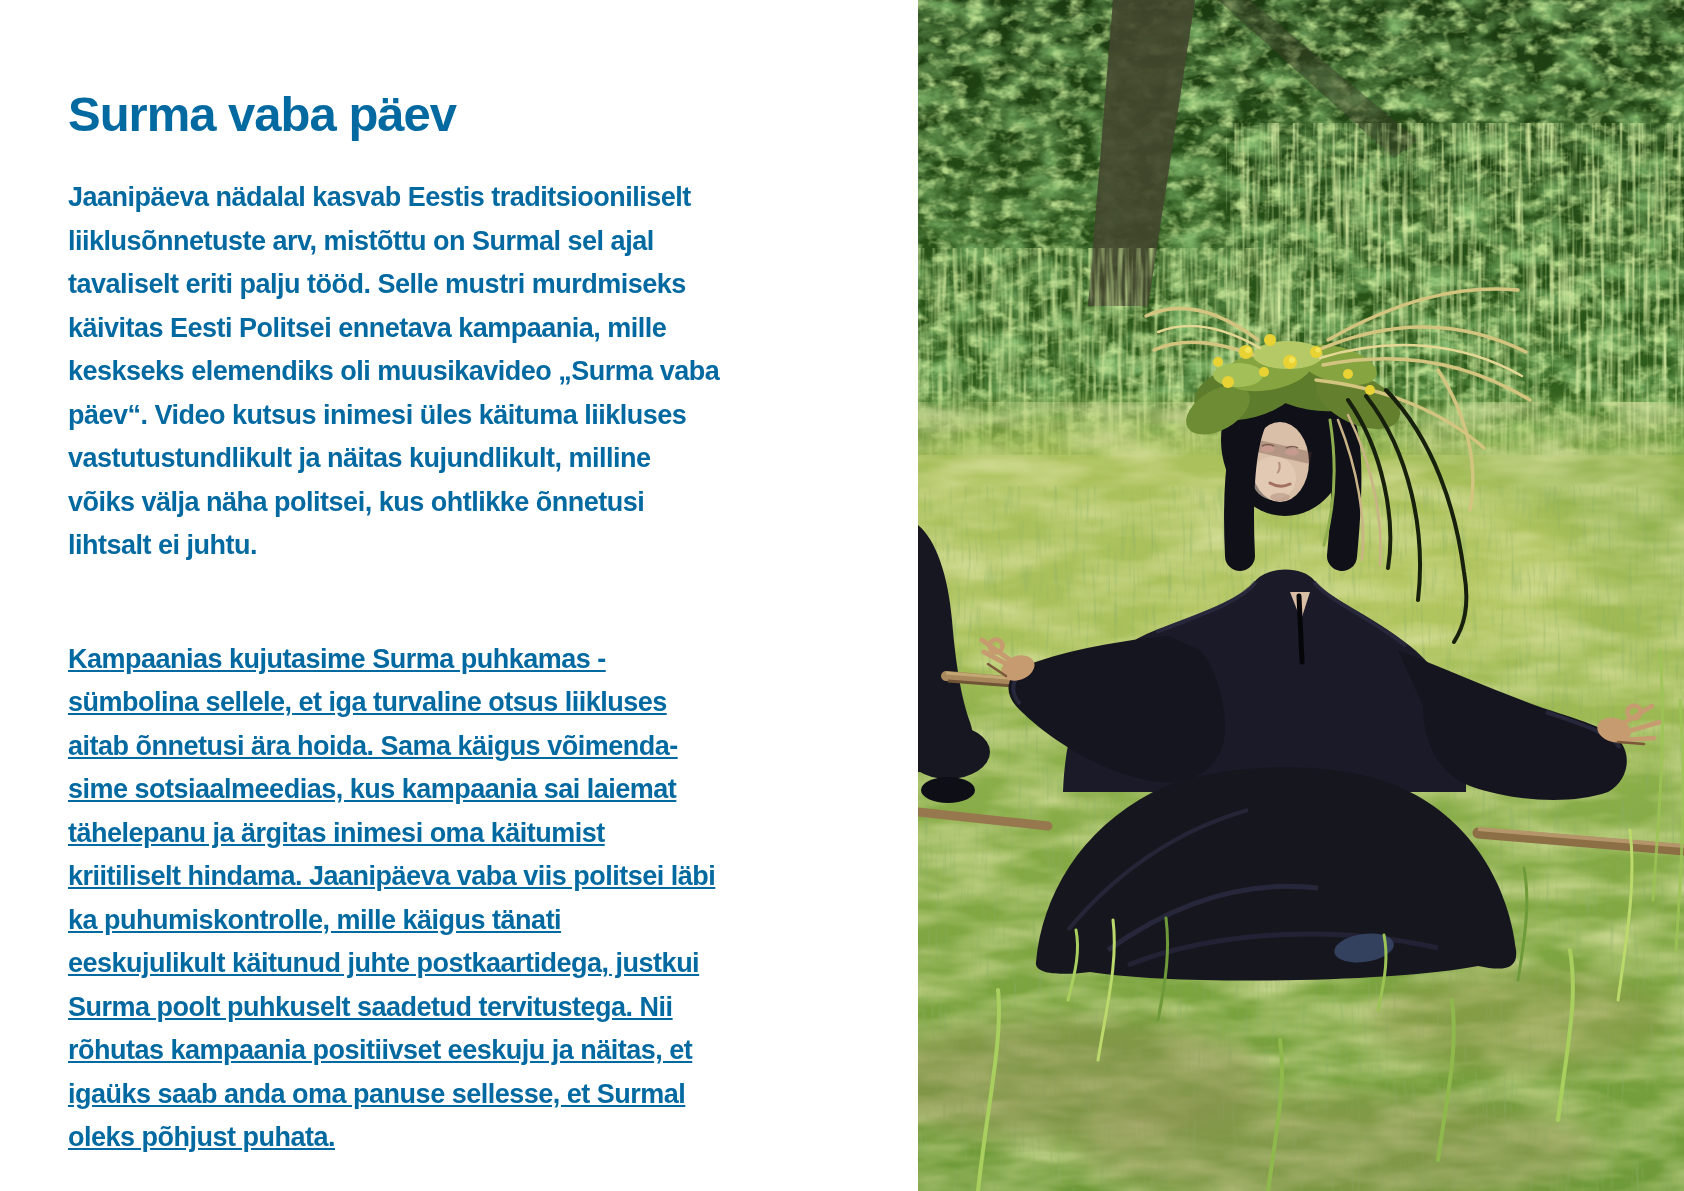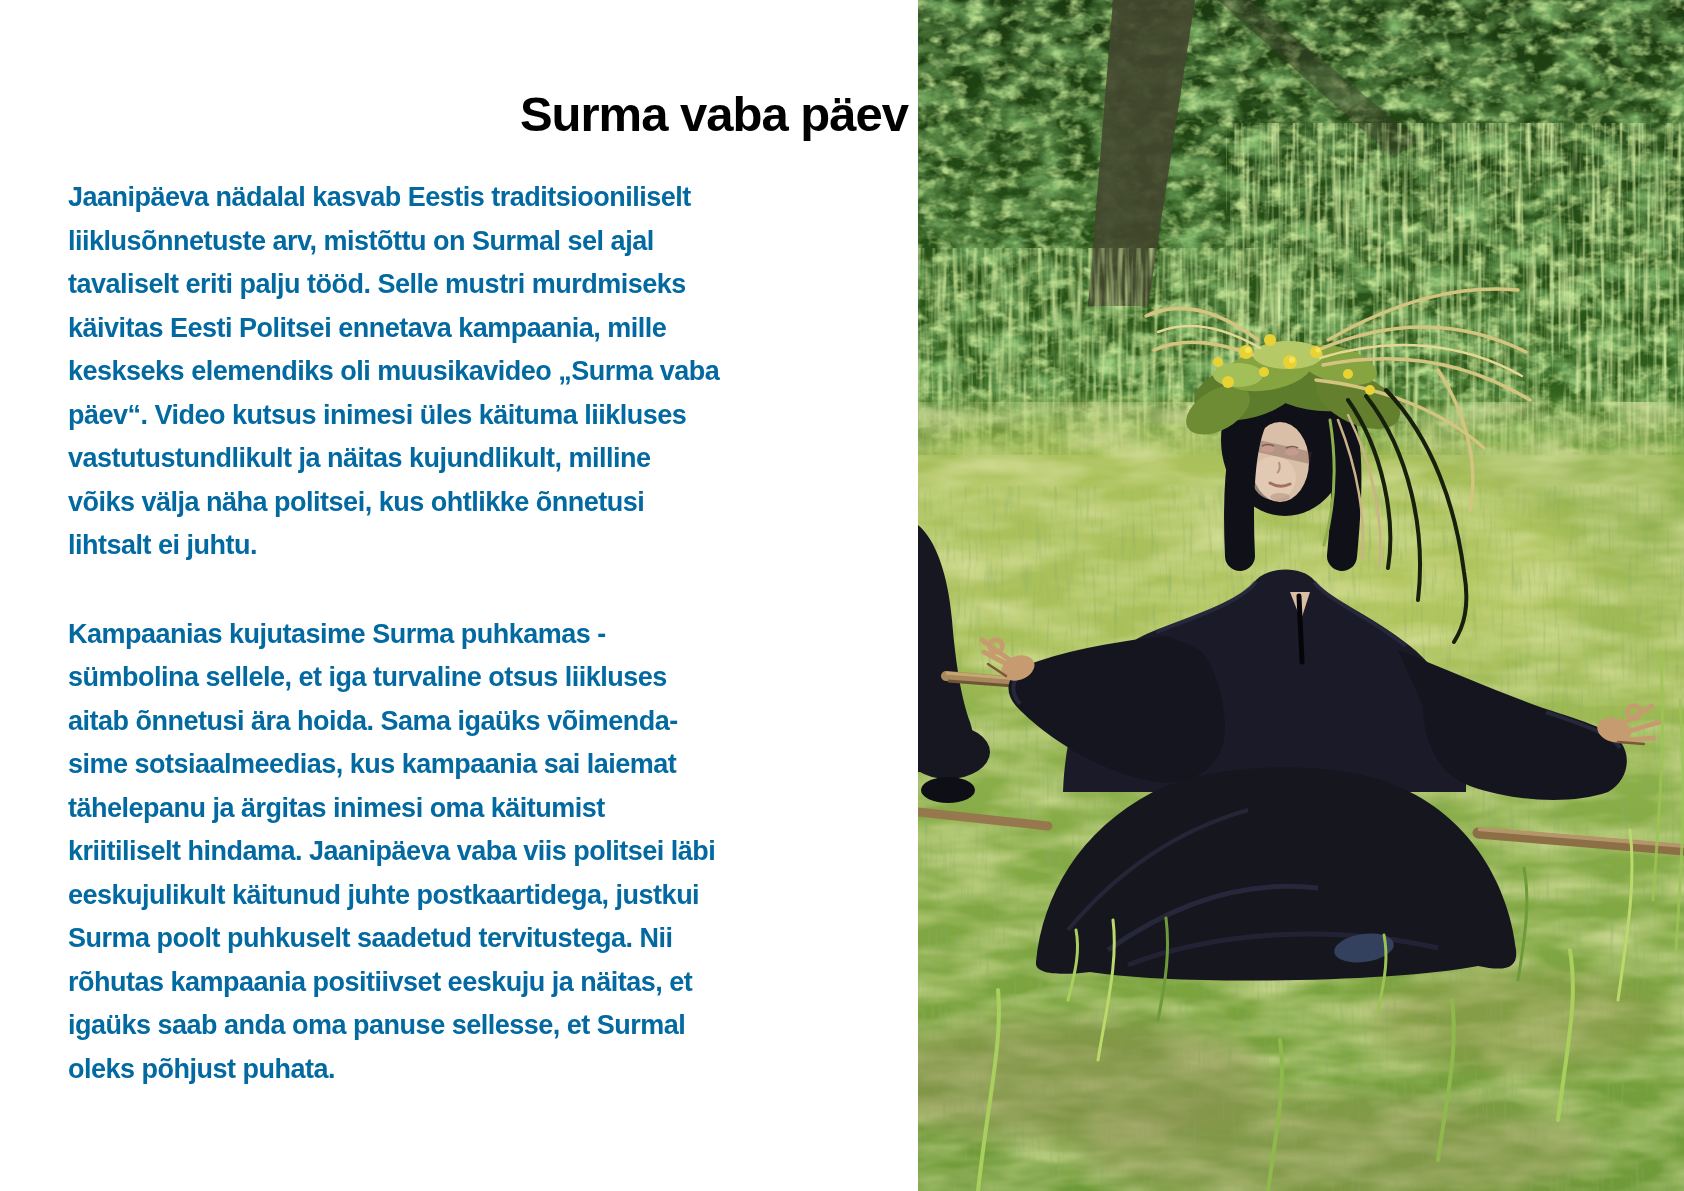--- a/index.html
+++ b/index.html
@@ -19,31 +19,30 @@
     left: 68px; top: 88px;
     width: 840px;
     color: #141414;
   }
   .article h1 {
     margin: 0 0 35px 0;
     font-size: 49px;
     line-height: 53px;
     font-weight: 700;
     letter-spacing: -1px;
-    color: #000000;
-    text-align: right;
+    color: #0369a1;
   }
   .para {
     font-size: 27px;
     font-weight: 700;
     line-height: 43.5px;
     letter-spacing: -0.5px;
     color: #0369a1;
   }
-  .para + .para { margin-top: 45px; }
+  .para + .para { margin-top: 70px; text-decoration: underline; }
   .para div { white-space: nowrap; }
   .photo {
     position: absolute;
     left: 918px; top: 0;
     width: 766px; height: 1191px;
     overflow: hidden;
     background: #2f6420;
   }
   .photo svg { display: block; filter: blur(0.4px); }
 </style>
@@ -61,24 +60,25 @@
         <div>käivitas Eesti Politsei ennetava kampaania, mille</div>
         <div>keskseks elemendiks oli muusikavideo „Surma vaba</div>
         <div>päev“. Video kutsus inimesi üles käituma liikluses</div>
         <div>vastutustundlikult ja näitas kujundlikult, milline</div>
         <div>võiks välja näha politsei, kus ohtlikke õnnetusi</div>
         <div>lihtsalt ei juhtu.</div>
       </div>
     <div class="para">
         <div>Kampaanias kujutasime Surma puhkamas -</div>
         <div>sümbolina sellele, et iga turvaline otsus liikluses</div>
-        <div>aitab õnnetusi ära hoida. Sama igaüks võimenda-</div>
+        <div>aitab õnnetusi ära hoida. Sama käigus võimenda-</div>
         <div>sime sotsiaalmeedias, kus kampaania sai laiemat</div>
         <div>tähelepanu ja ärgitas inimesi oma käitumist</div>
         <div>kriitiliselt hindama. Jaanipäeva vaba viis politsei läbi</div>
+        <div>ka puhumiskontrolle, mille käigus tänati</div>
         <div>eeskujulikult käitunud juhte postkaartidega, justkui</div>
         <div>Surma poolt puhkuselt saadetud tervitustega. Nii</div>
         <div>rõhutas kampaania positiivset eeskuju ja näitas, et</div>
         <div>igaüks saab anda oma panuse sellesse, et Surmal</div>
         <div>oleks põhjust puhata.</div>
       </div>
   </div>
 
   <div class="photo">
     <svg width="766" height="1191" viewBox="0 0 766 1191" xmlns="http://www.w3.org/2000/svg">

